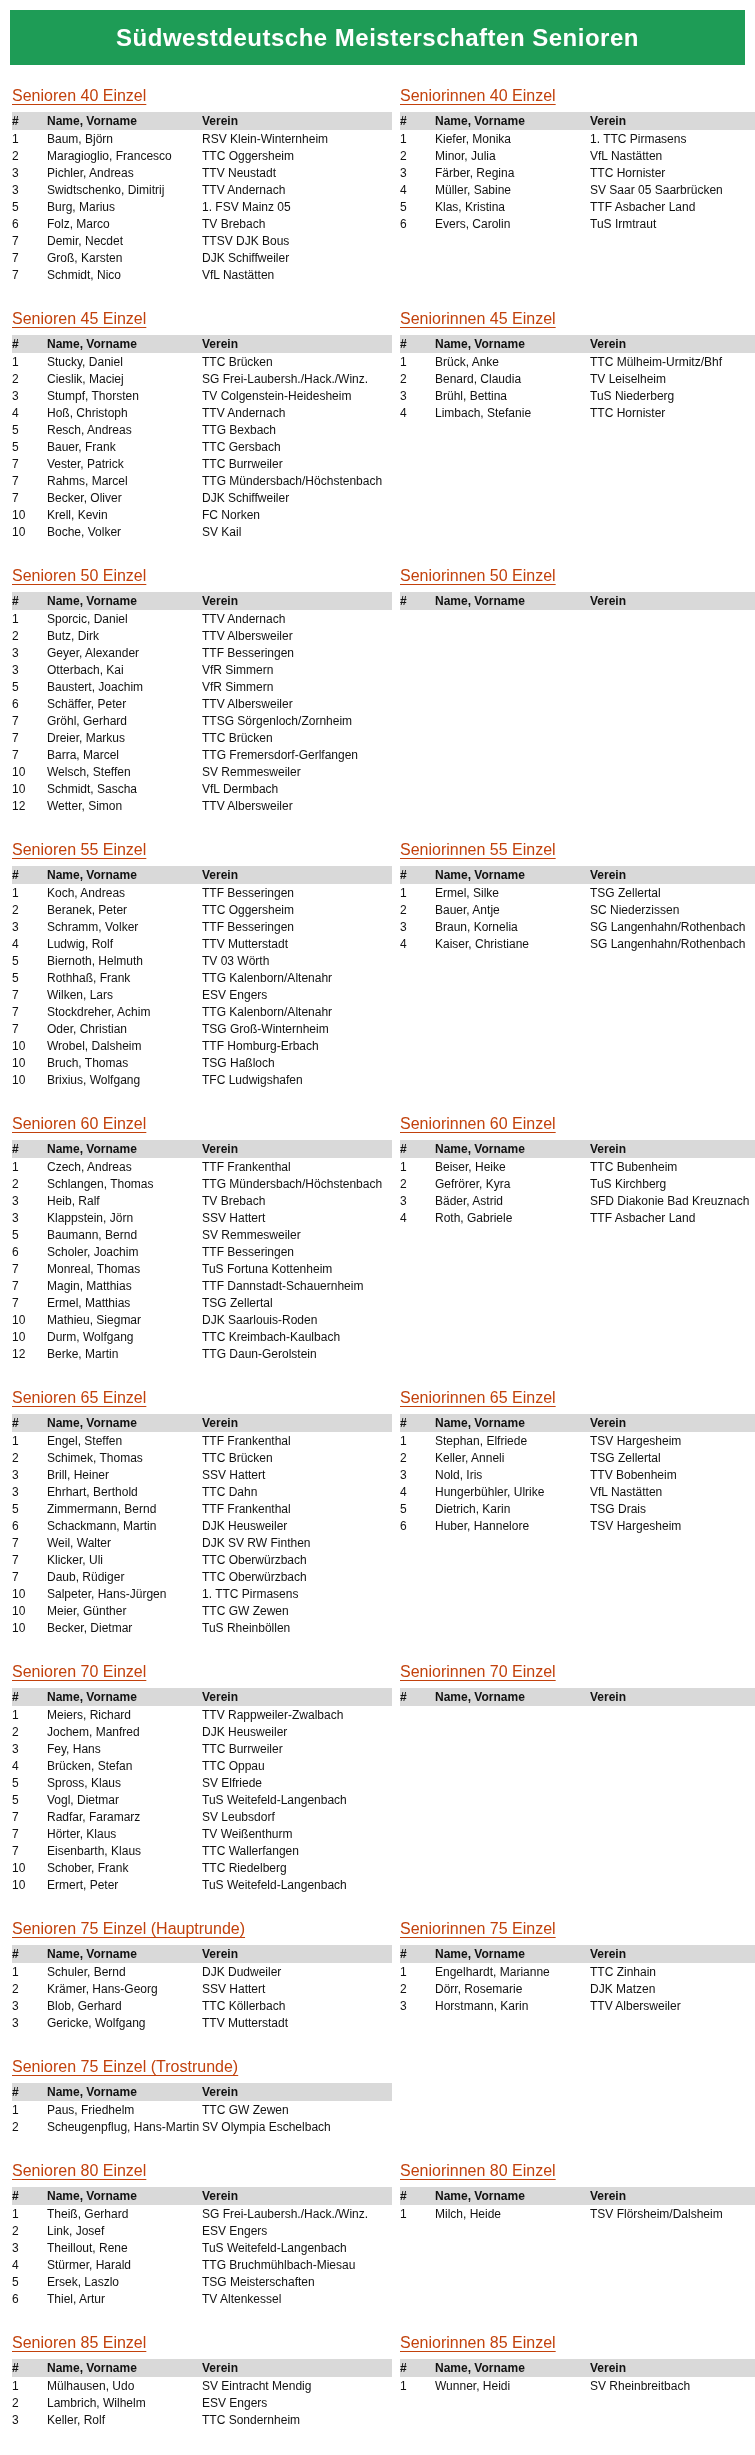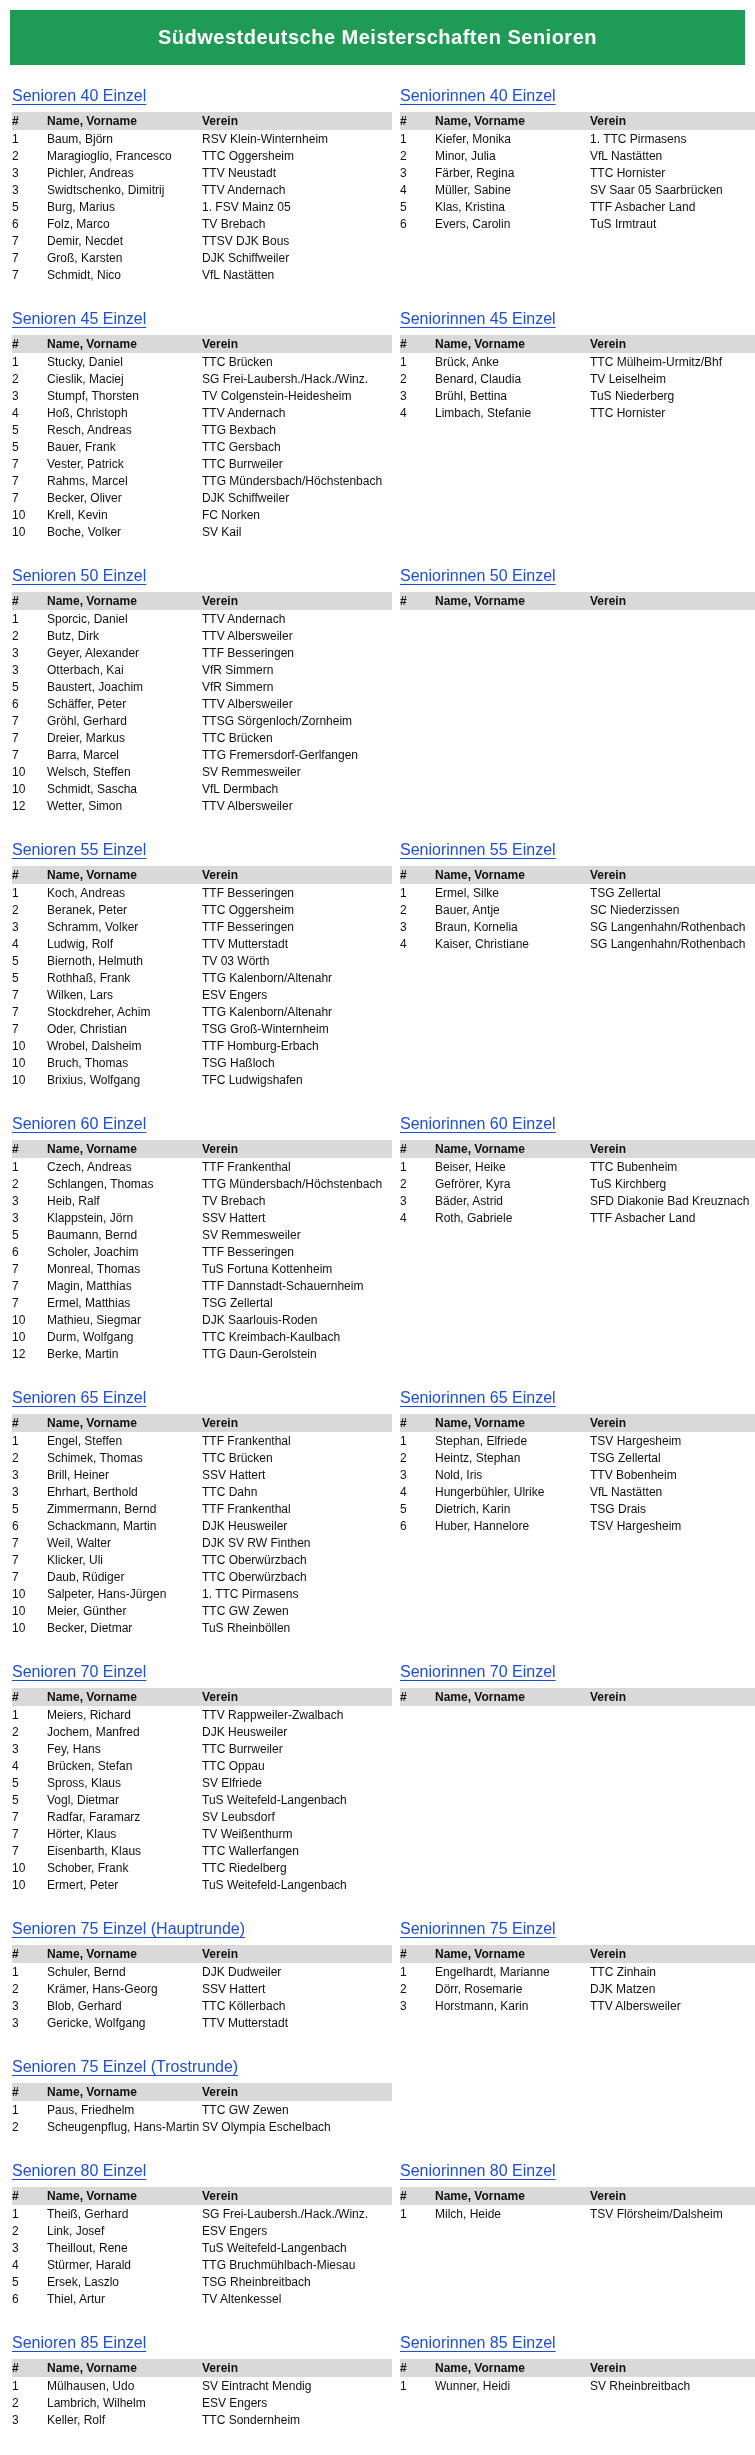--- a/index.html
+++ b/index.html
@@ -16,21 +16,21 @@
   .banner {
     margin: 10px 10px 0 10px;
     height: 55px;
     background: var(--banner-bg, #1e9c56);
     display: flex;
     align-items: center;
     justify-content: center;
   }
   .banner h1 {
     margin: 0;
-    font-size: 20px;
+    font-size: 24px;
     font-weight: bold;
     color: var(--banner-fg, #ffffff);
     letter-spacing: 0.5px;
     white-space: nowrap;
   }
   .grid {
     padding: 22px 0 0 12px;
   }
   .pair {
     display: flex;
@@ -40,21 +40,21 @@
     box-sizing: border-box;
   }
   .cell.left  { width: 388px; flex: 0 0 388px; padding-right: 8px; }
   .cell.right { flex: 1 1 auto; }
   .section-title {
     margin: 0 0 7px 0;
     font-size: 16px;
     font-weight: 400;
     text-decoration: underline;
     text-underline-offset: 3px;
-    color: #1d4ed8;
+    color: #c2410c;
   }
   table.results-table {
     border-collapse: collapse;
     width: 100%;
     font-size: 12px;
     table-layout: fixed;
   }
   table.results-table thead tr {
     background: var(--header-bg, #d9d9d9);
   }
@@ -775,21 +775,21 @@
         </tr>
       </thead>
       <tbody>
                 <tr>
                   <td>1</td>
                   <td>Stephan, Elfriede</td>
                   <td>TSV Hargesheim</td>
                 </tr>
                 <tr>
                   <td>2</td>
-                  <td>Heintz, Stephan</td>
+                  <td>Keller, Anneli</td>
                   <td>TSG Zellertal</td>
                 </tr>
                 <tr>
                   <td>3</td>
                   <td>Nold, Iris</td>
                   <td>TTV Bobenheim</td>
                 </tr>
                 <tr>
                   <td>4</td>
                   <td>Hungerbühler, Ulrike</td>
@@ -1055,21 +1055,21 @@
                   <td>TuS Weitefeld-Langenbach</td>
                 </tr>
                 <tr>
                   <td>4</td>
                   <td>Stürmer, Harald</td>
                   <td>TTG Bruchmühlbach-Miesau</td>
                 </tr>
                 <tr>
                   <td>5</td>
                   <td>Ersek, Laszlo</td>
-                  <td>TSG Rheinbreitbach</td>
+                  <td>TSG Meisterschaften</td>
                 </tr>
                 <tr>
                   <td>6</td>
                   <td>Thiel, Artur</td>
                   <td>TV Altenkessel</td>
                 </tr>
               </tbody>
     </table>
   </section>
 </div>

